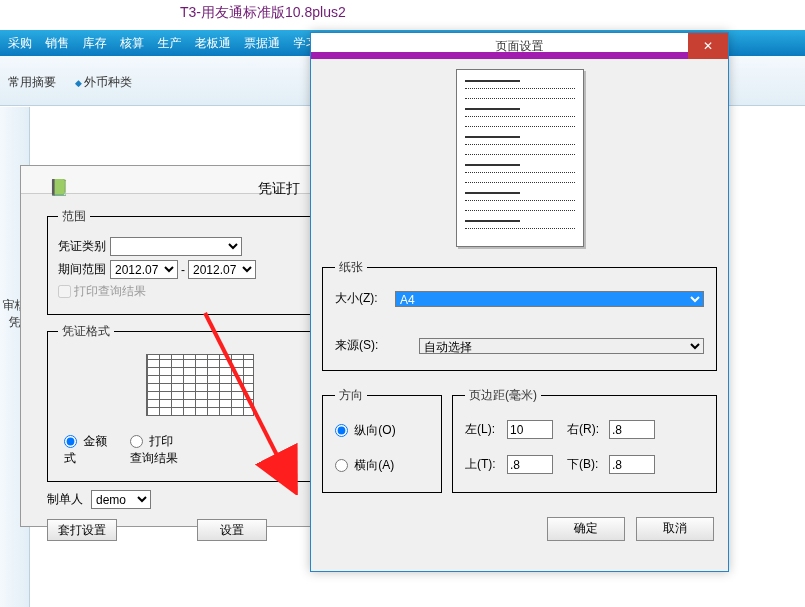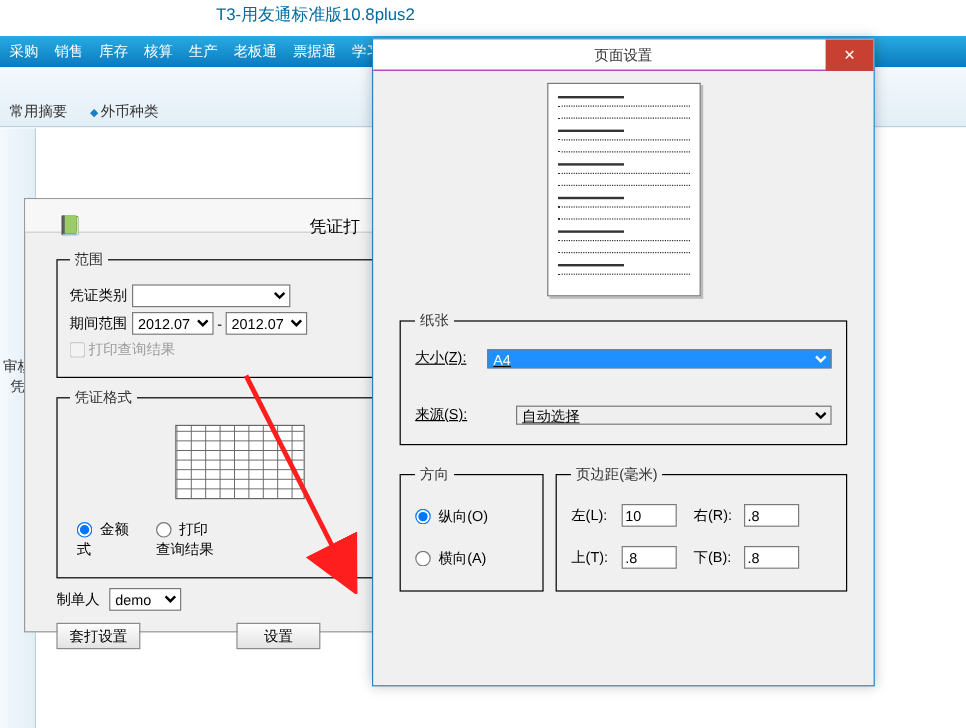--- a/index.html
+++ b/index.html
@@ -1,32 +1,32 @@
 <!DOCTYPE html>
 <html><head>
 <meta charset="utf-8">
 <style>
   * { box-sizing: border-box; font-family: "Microsoft YaHei", "SimSun", sans-serif; font-size: 12px; }
   body { margin: 0; background: #fff; width: 805px; height: 607px; position: relative; overflow: hidden; }
   
-  .app-title { position: absolute; top: 4px; left: 180px; color: #0369a1; font-size: 14px; }
+  .app-title { position: absolute; top: 4px; left: 180px; color: #701a75; font-size: 14px; }
   
   .menubar {
     position: absolute; top: 30px; left: 0; right: 0; height: 26px;
     background: linear-gradient(#29abe2, #0a7abf);
     color: #fff; padding-left: 8px; line-height: 26px;
   }
   .menubar span { margin-right: 10px; }
   
   .toolbar-strip {
     position: absolute; top: 56px; left: 0; right: 0; height: 50px;
     background: linear-gradient(#f4f9fd, #e2eef6);
     border-bottom: 1px solid #bcd0df;
   }
-  .shortcut { position: absolute; top: 85px; font-size: 12px; color: #333; }
+  .shortcut { position: absolute; top: 74px; font-size: 12px; color: #333; }
   .shortcut .bullet { color: #1b7fc4; margin-right: 2px; font-size: 9px; }
   
   .left-strip {
     position: absolute; left: 0; top: 107px; width: 30px; bottom: 0;
     background: linear-gradient(to right,#f4f9fd,#e2eef6); border-right:1px solid #bcd0df;
   }
   .left-strip .litem { margin-top: 190px; writing-mode: horizontal-tb; text-align:center; color:#333;}
   
   
   .voucher-dialog {
@@ -61,38 +61,38 @@
   .arrow {
     position:absolute; left:195px; top:305px; width:120px; height:190px; pointer-events:none; z-index:5;
   }
   
   
   .pagesetup {
     position:absolute; left:310px; top:32px; width:419px; height:540px;
     background:#f0f0f0; border:1px solid #2585c9; box-shadow:0 0 10px rgba(0,0,0,.25); z-index:10;
   }
   .pagesetup .titlebar {
-    height:26px; background:#fff; border-bottom:1px solid #a21caf; position:relative;
+    height:26px; background:#fff; border-bottom:7px solid #a21caf; position:relative;
     text-align:center; line-height:26px; font-size:13px; color:#333;
   }
   .pagesetup .closebtn {
     position:absolute; right:0; top:0; width:40px; height:26px;
     background:#c84031; color:#fff; text-align:center; line-height:24px; font-size:14px; cursor:pointer;
   }
-  .pagesetup .body { padding: 10px 22px 8px; }
+  .pagesetup .body { padding: 10px 11px 8px; }
   
   .preview-page {
     width:128px; height:178px; margin:0 auto 12px; border:1px solid #777;
     box-shadow:2px 2px 0 #bbb; background:#fff; padding:8px; position:relative;
   }
   .preview-page .ln { height:4px; border-top:1px dotted #333; margin:6px 0; }
   .preview-page .hdr { height:2px; background:#333; width:50%; margin:2px 0 4px; }
   
   .pagesetup fieldset { margin: 6px 0 10px; padding: 10px 12px 12px; }
-  .pagesetup .frow { display:flex; align-items:center; margin:4px 0;text-decoration:underline; }
+  .pagesetup .frow { display:flex; align-items:center; margin:4px 0; }
   .pagesetup .frow > label:first-child { width:60px; }
   .pagesetup select.wide { flex:1; height:16px; border:1px solid #7a7a7a; }
   .pagesetup select.wide.highlight { background:#1e90ff; color:#fff; }
   
   .two-col { display:flex; gap:10px; }
   .two-col fieldset { flex:1; }
   .margins .mrow { display:flex; align-items:center; margin:6px 0; gap:0; }
   .margins .mrow label { width:42px; text-align:left; }
   .margins input { width:46px; height:19px; border:1px solid #7a7a7a; padding:0 2px; }
   
@@ -257,13 +257,17 @@
         </div>
         <div class="mrow" style="margin-top:16px;">
           <label>上(T):</label>
           <input value=".8" style="">
           <label style="margin-left:14px">下(B):</label>
           <input value=".8" style="">
         </div>
       </fieldset>
     </div>
   </div>
+  <div class="dlg-buttons">
+    <span class="btn">确定</span>
+    <span class="btn">取消</span>
+  </div>
 </div>
 
 </body></html>

